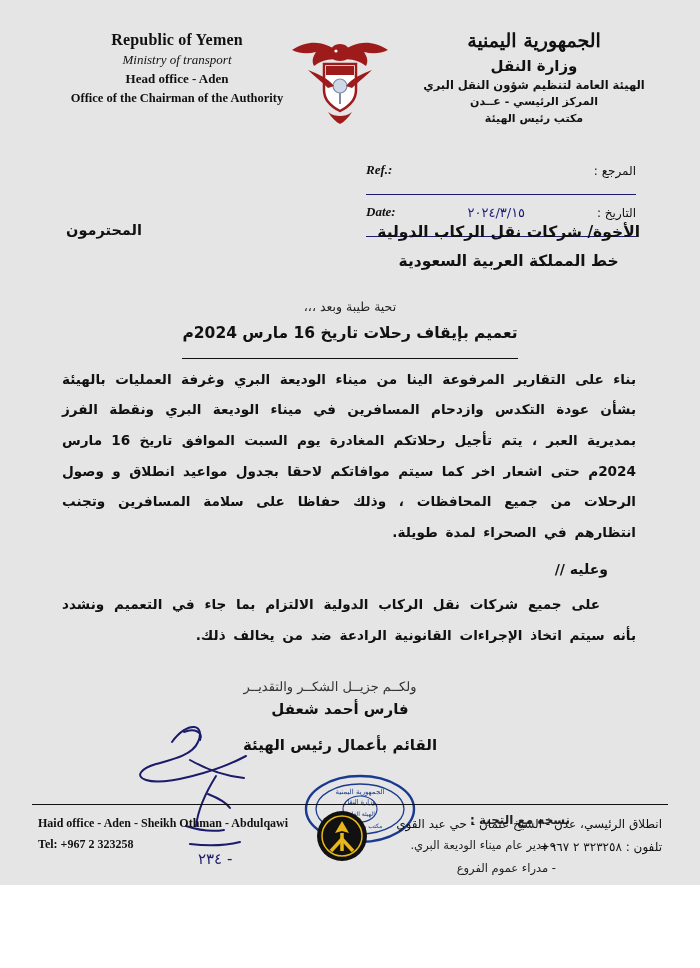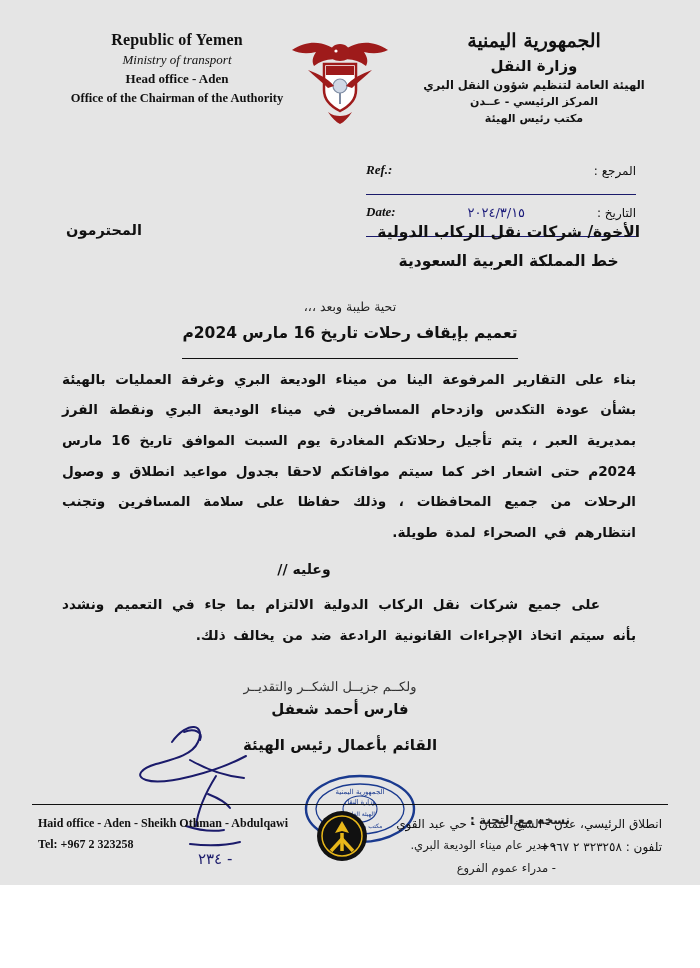--- a/index.html
+++ b/index.html
@@ -198,21 +198,20 @@
     font-weight: bold;
     word-spacing: 3px;
   }
   .para.p2 {
     margin-top: 16px;
   }
   .upon {
     margin: 14px 92px 12px 0;
     font-size: 14px;
     font-weight: bold;
-    text-align: center;
   }
   .para.indent {
     margin-top: 10px;
     text-indent: 36px;
   }
 
   .closing {
     text-align: center;
     margin-top: 28px;
     font-size: 13px;

